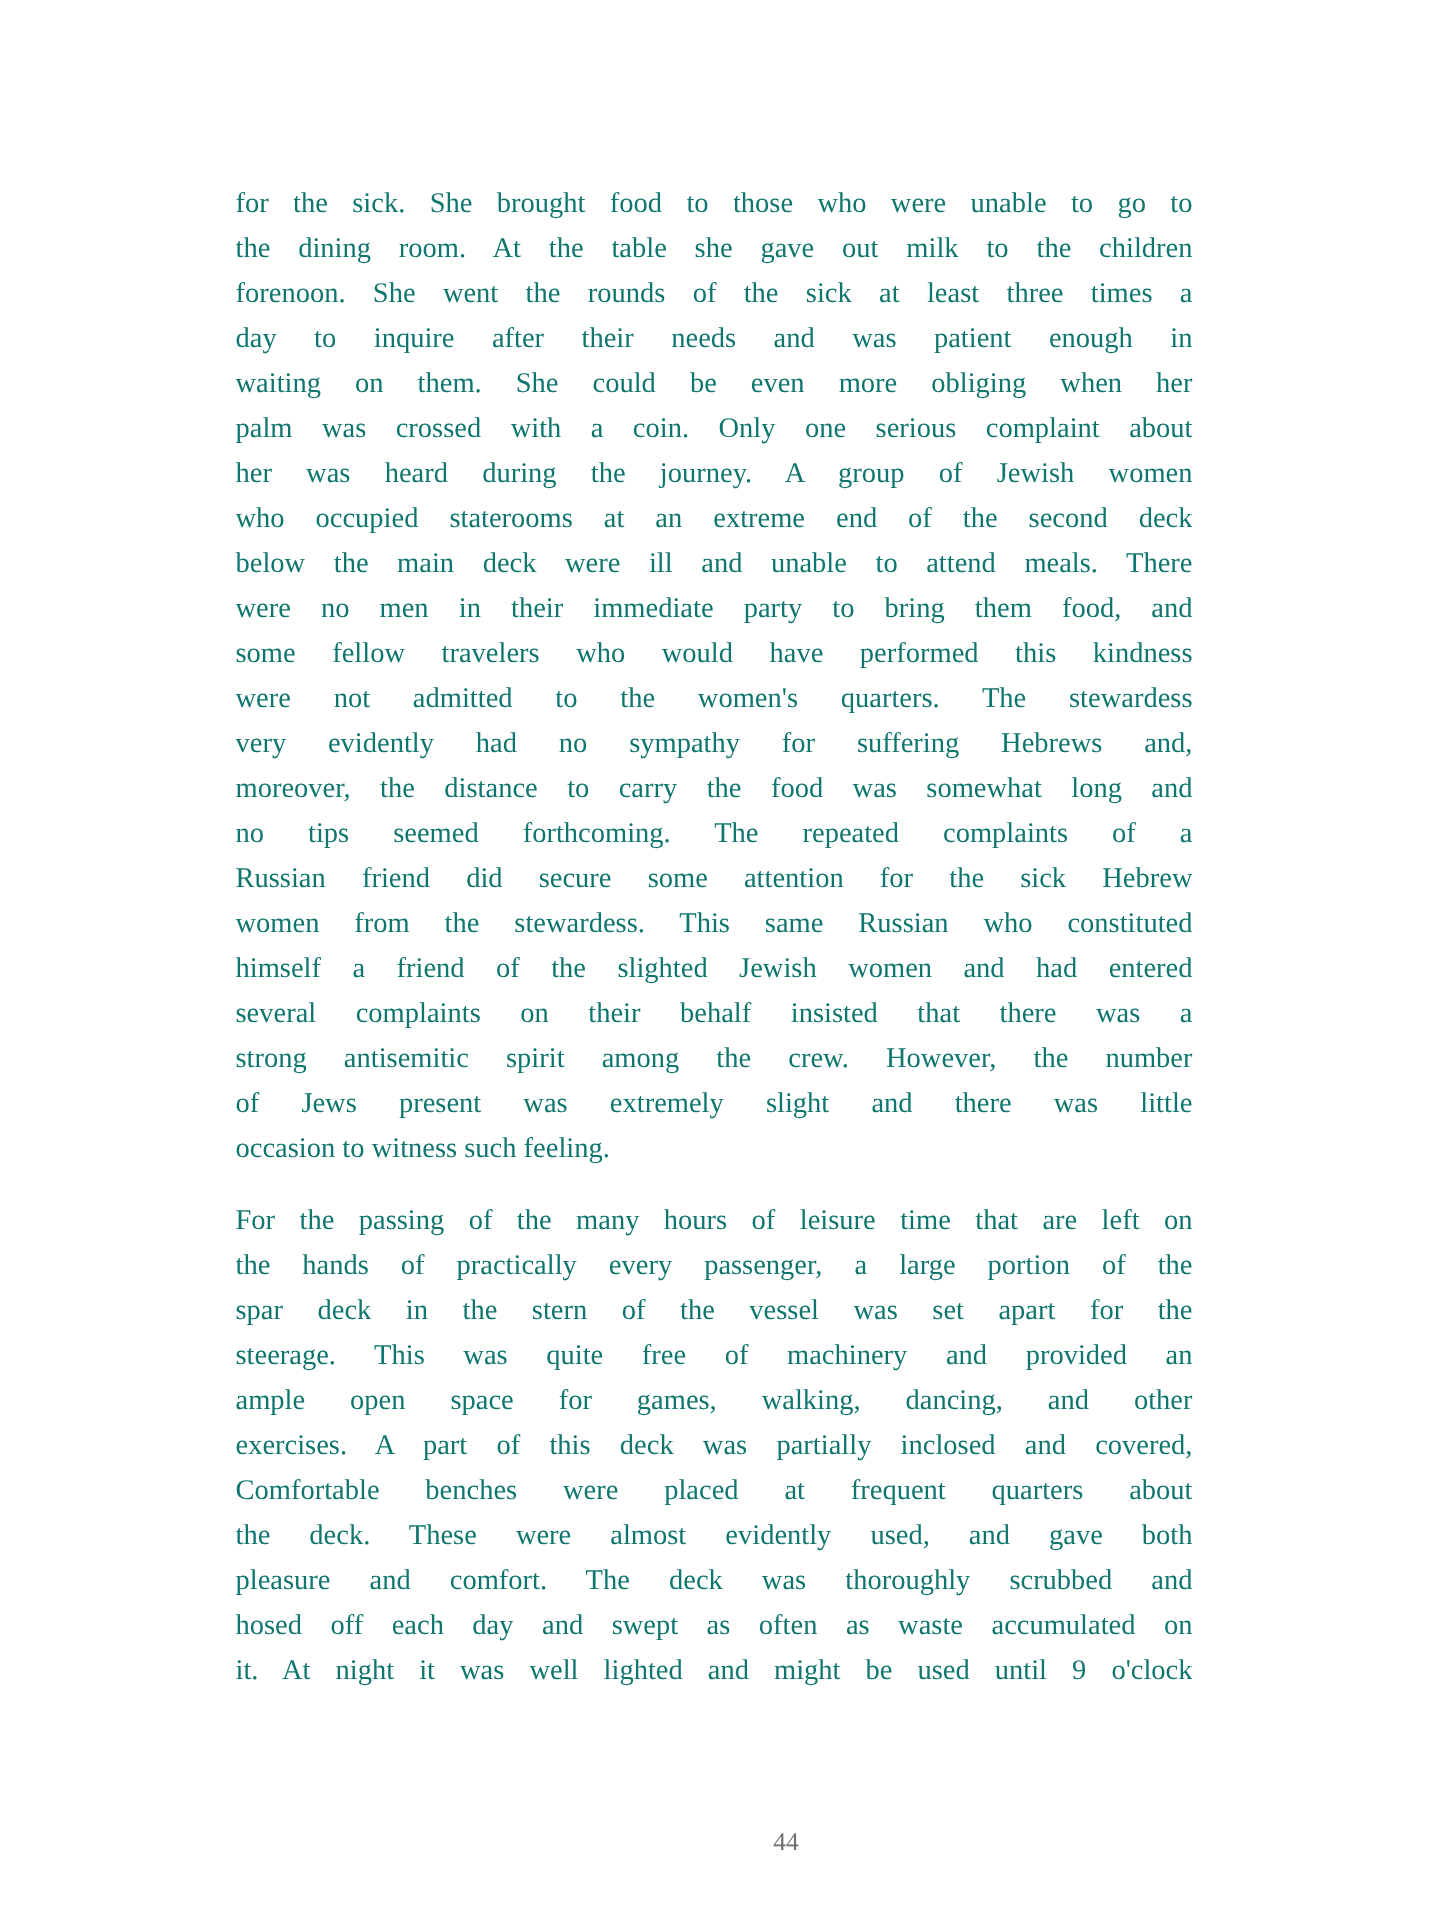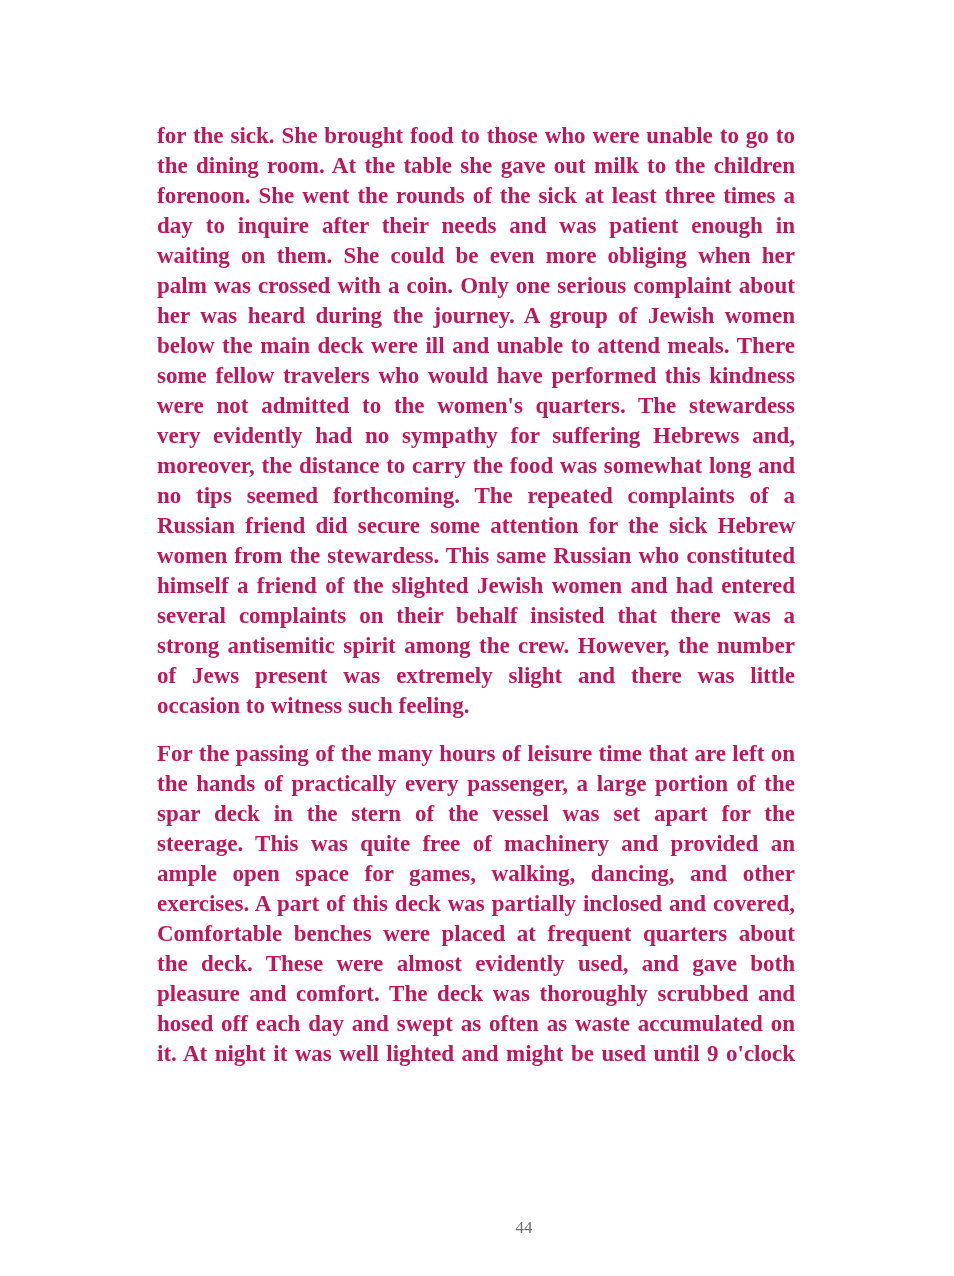--- a/index.html
+++ b/index.html
@@ -21,23 +21,23 @@
     top: 121px;
     width: 638px;
   }
   .paragraph {
     margin: 0 0 18px 0;
     padding: 0;
   }
   .textline {
     height: 30px;
     line-height: 30px;
-    font-size: 23px;
-    font-weight: 700;
-    color: #be185d;
+    font-size: 19px;
+    font-weight: 400;
+    color: #0f766e;
     text-align: justify;
     text-align-last: justify;
     overflow: hidden;
     white-space: normal;
   }
   .textline.last {
     text-align-last: left;
   }
   .page-number {
     position: absolute;
@@ -58,21 +58,23 @@
 <div class="page">
   <div class="text-block">
       <div class="paragraph">
         <div class="textline">for the sick. She brought food to those who were unable to go to</div>
         <div class="textline">the dining room. At the table she gave out milk to the children</div>
         <div class="textline">forenoon. She went the rounds of the sick at least three times a</div>
         <div class="textline">day to inquire after their needs and was patient enough in</div>
         <div class="textline">waiting on them. She could be even more obliging when her</div>
         <div class="textline">palm was crossed with a coin. Only one serious complaint about</div>
         <div class="textline">her was heard during the journey. A group of Jewish women</div>
+        <div class="textline">who occupied staterooms at an extreme end of the second deck</div>
         <div class="textline">below the main deck were ill and unable to attend meals. There</div>
+        <div class="textline">were no men in their immediate party to bring them food, and</div>
         <div class="textline">some fellow travelers who would have performed this kindness</div>
         <div class="textline">were not admitted to the women's quarters. The stewardess</div>
         <div class="textline">very evidently had no sympathy for suffering Hebrews and,</div>
         <div class="textline">moreover, the distance to carry the food was somewhat long and</div>
         <div class="textline">no tips seemed forthcoming. The repeated complaints of a</div>
         <div class="textline">Russian friend did secure some attention for the sick Hebrew</div>
         <div class="textline">women from the stewardess. This same Russian who constituted</div>
         <div class="textline">himself a friend of the slighted Jewish women and had entered</div>
         <div class="textline">several complaints on their behalf insisted that there was a</div>
         <div class="textline">strong antisemitic spirit among the crew. However, the number</div>

